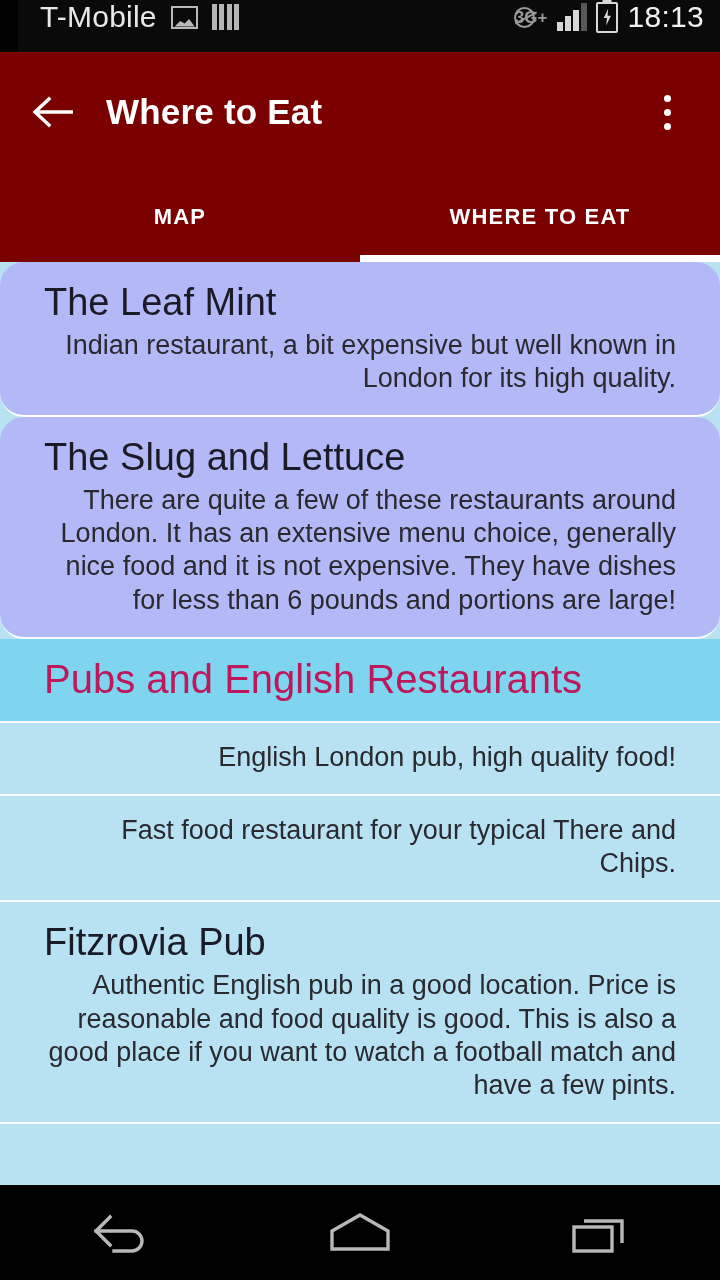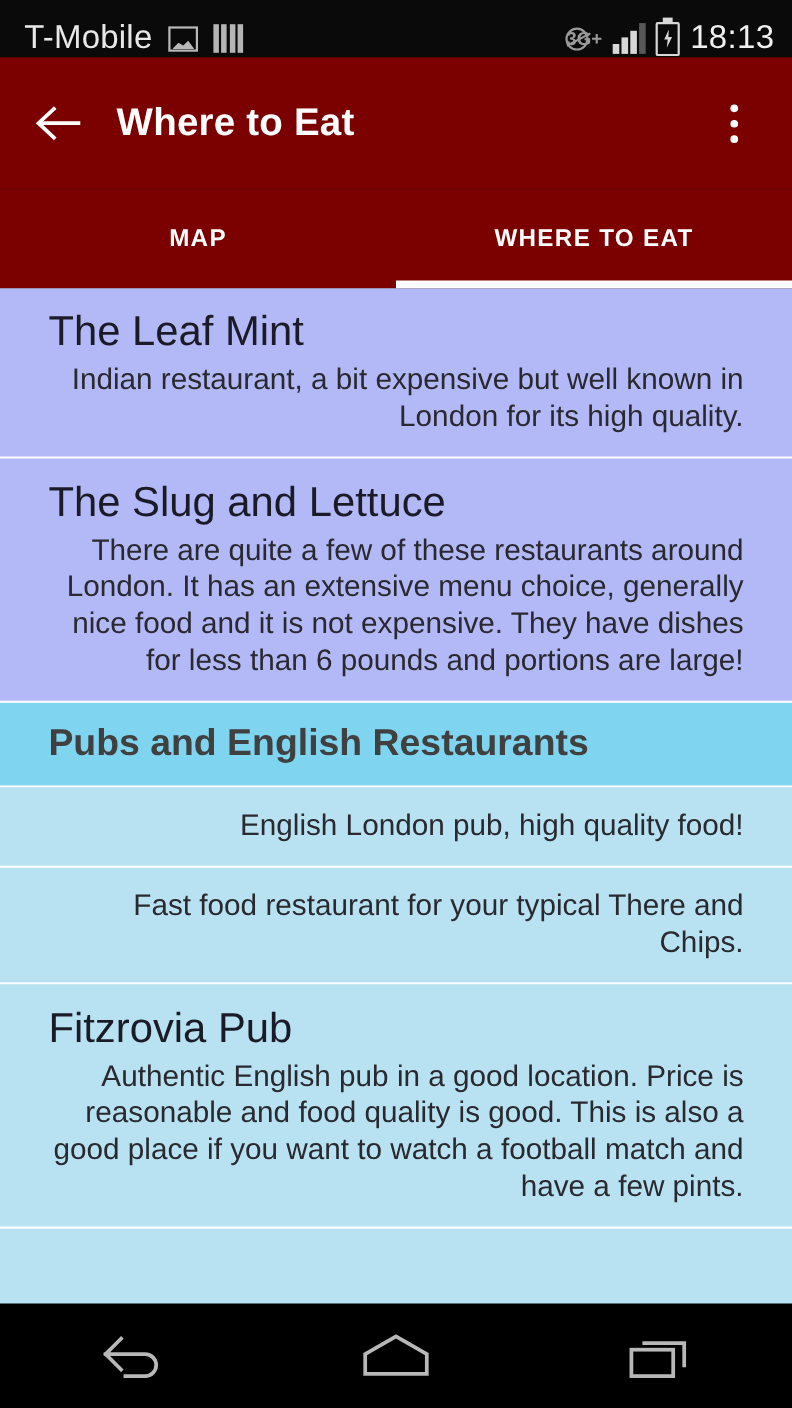--- a/index.html
+++ b/index.html
@@ -7,23 +7,24 @@
     width:720px; height:1280px;
     background:#000;
     font-family:"Liberation Sans", sans-serif;
     overflow:hidden;
   }
   .phone { position:relative; width:720px; height:1280px; background:#000; }
 
   
   .statusbar {
     height:52px; background:#0a0a0a;
-    display:flex; align-items:flex-end;
+    display:flex; align-items:flex-start;
     padding:0 16px 0 22px;
     position:relative;
+    margin-left:18px;
   }
   .sb-left { display:flex; align-items:center; gap:14px; }
   .carrier { color:#e8e8e8; font-size:30px; letter-spacing:.2px; }
   .sb-right { margin-left:auto; display:flex; align-items:center; gap:9px; }
   .clock { color:#f0f0f0; font-size:30px; letter-spacing:.3px; }
 
   .ic-photo { width:27px; height:23px; border:2.5px solid #b9b9b9; position:relative; overflow:hidden; }
   .ic-photo:after{ content:""; position:absolute; left:2px; bottom:0; width:20px; height:9px;
     background:#b9b9b9; clip-path:polygon(0 100%,28% 38%,50% 66%,72% 18%,100% 100%); }
   .ic-bars { display:flex; gap:2.5px; align-items:flex-end; }
@@ -61,27 +62,27 @@
   
   .tabs { background:#7B0000; height:90px; display:flex; position:relative;text-align:center; }
   .tab { flex:1; display:flex; align-items:center; justify-content:center;
          color:#fff; font-size:22px; font-weight:bold; letter-spacing:1.2px; }
   .tab.inactive { color:#ffffff; }
   .tab-indicator { position:absolute; bottom:0; left:50%; width:50%; height:7px; background:#fff; }
 
   
   .list { height:935px; overflow:hidden; background:#B8E2F2; }
   .row { padding:18px 44px 20px 44px; border-bottom:2px solid #fdfdfd; }
-  .row.lav  { background:#B3B8F7; }
+  .row.lav  { background:#B3B8F7;border-radius:24px; }
   .row.blue { background:#B8E2F2; }
   .row .title { font-size:38px; color:#1b1b28; line-height:1.18; margin-bottom:4px; }
   .row .desc  { font-size:27px; color:#29292f; line-height:1.23;text-align:right; }
 
   .section-header { background:#7FD4F0; padding:16px 44px 18px 44px; border-bottom:2px solid #fdfdfd; }
-  .section-header .title { font-size:34px; font-weight:bold; color:#404040; line-height:1.2; }
+  .section-header .title { font-size:40px; font-weight:normal; color:#be185d; line-height:1.2; }
 
   
   .navbar { position:absolute; left:0; bottom:0; width:720px; height:95px; background:#000;
             display:flex; align-items:center; justify-content:space-around; }
   .navbtn { width:150px; height:95px; display:flex; align-items:center; justify-content:center; }
 </style>
 </head>
 <body>
 
 <div class="phone">

